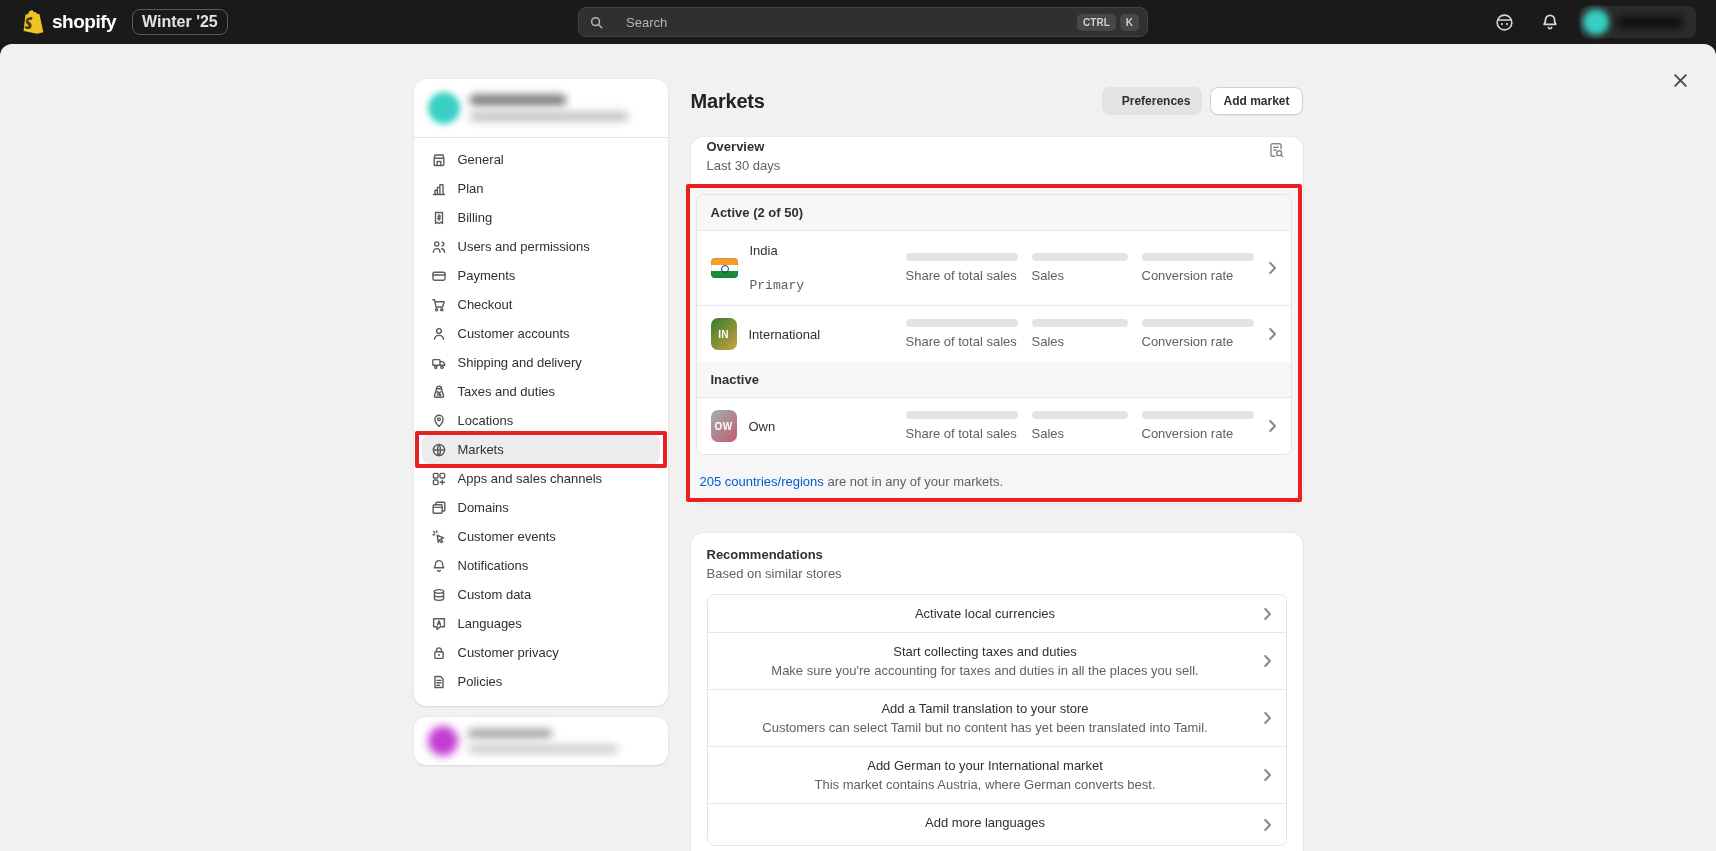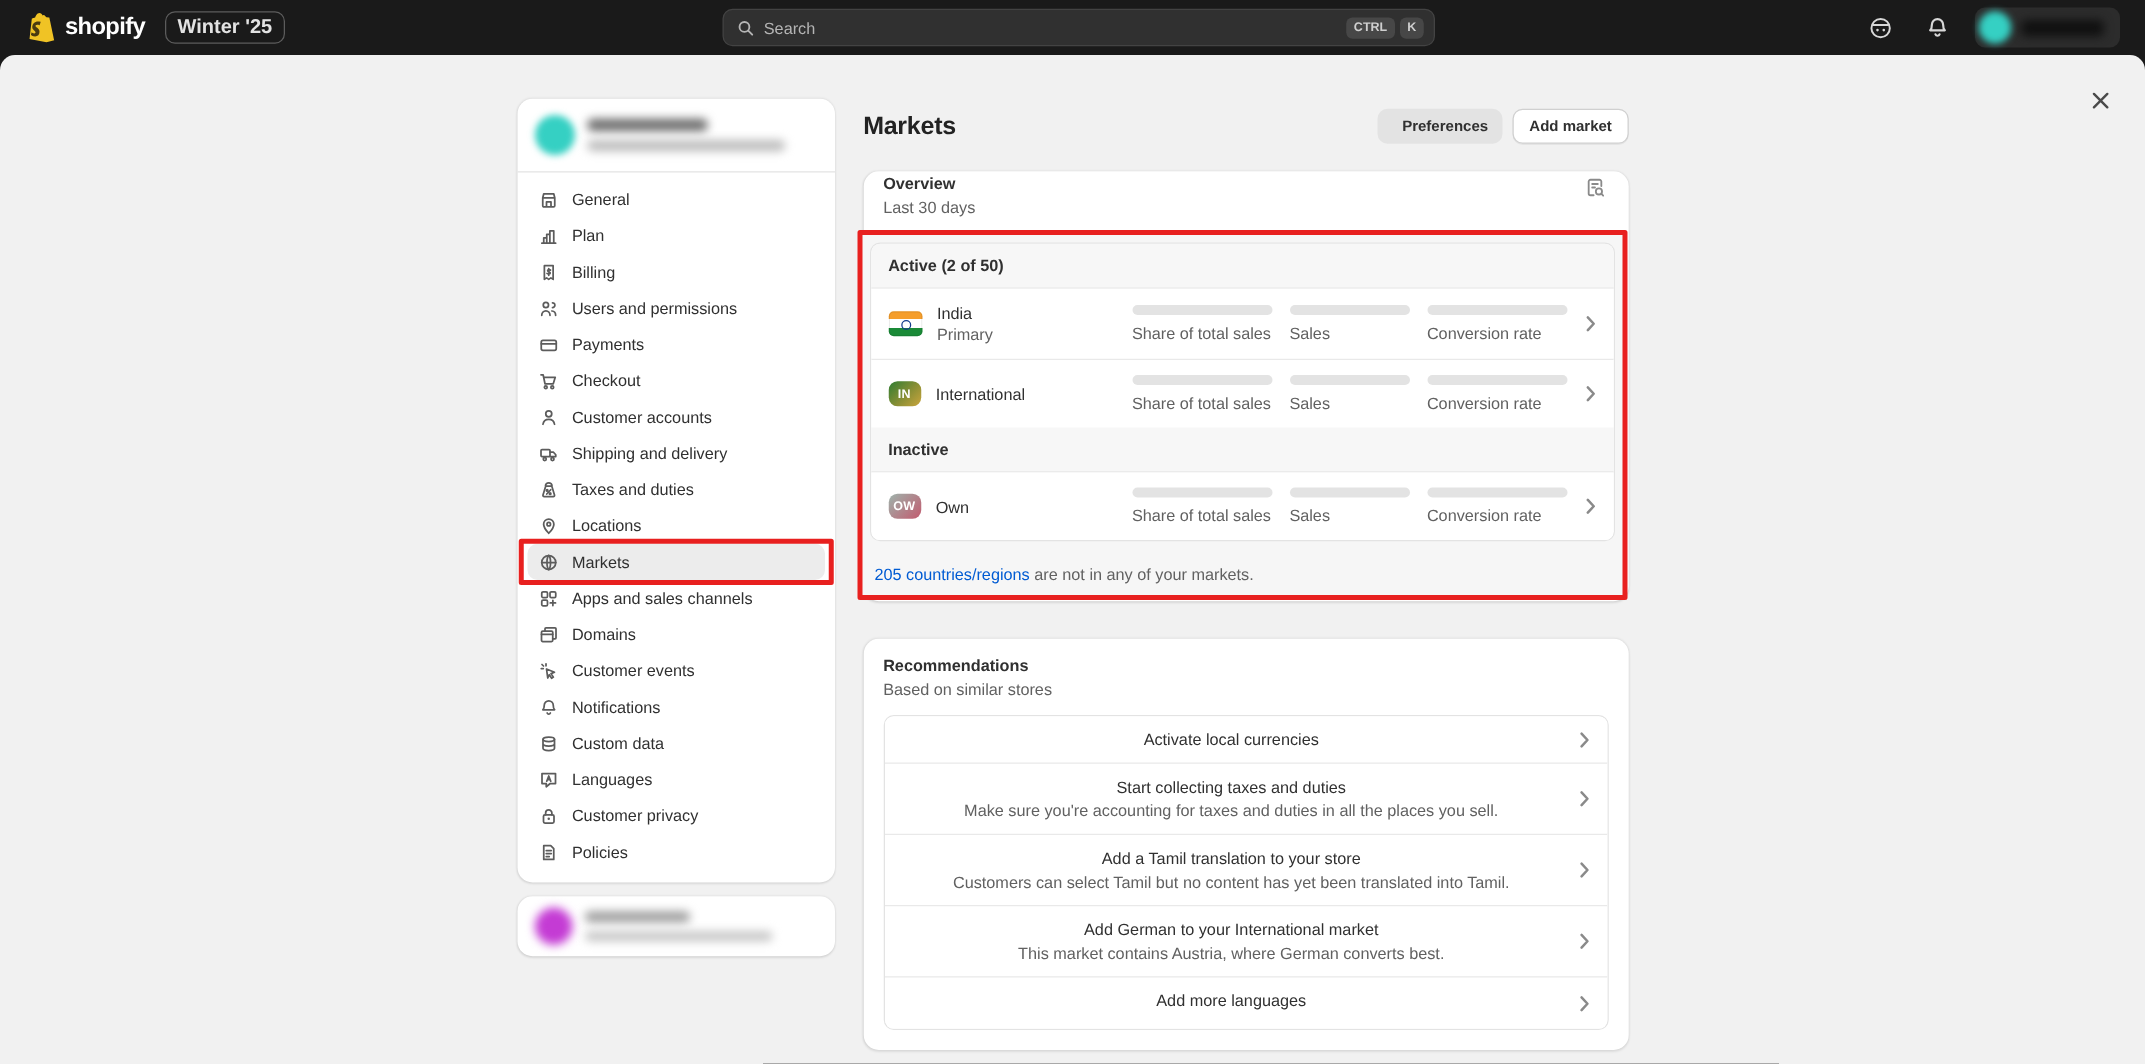--- a/index.html
+++ b/index.html
@@ -9,21 +9,21 @@
     font-size:13px; color:#303030; background:#1a1a1a;
   }
   
   .topbar{ height:44px; background:#1a1a1a; display:flex; align-items:center; padding:0 20px; position:relative; }
   .brand{ display:flex; align-items:center; gap:8px; }
   .logo-bag{ width:24px; height:26px; }
   .wordmark{ color:#fff; font-size:19px; font-weight:700; letter-spacing:-0.5px; }
   .release-badge{ margin-left:8px; border:1px solid #5c5c5c; border-radius:8px; padding:3px 9px; color:#e3e3e3; font-size:16px; font-weight:700; }
   .search-wrap{ position:absolute; left:578px; width:570px; top:7px; }
   .searchbox{ height:30px; background:#303030; border:1px solid #434343; border-radius:8px; display:flex; align-items:center; padding:0 8px 0 10px; cursor:text; }
-  .searchbox .ph{ color:#b5b5b5; margin-left:7px; flex:1; }
+  .searchbox .ph{ color:#b5b5b5; margin-left:22px; flex:1; }
   .kbd{ background:#474747; color:#cfcfcf; border-radius:5px; font-size:10px; font-weight:700; padding:3px 6px; margin-left:4px; }
   .top-right{ margin-left:auto; display:flex; align-items:center; gap:14px; }
   .tb-iconbtn{ width:32px; height:32px; display:flex; align-items:center; justify-content:center; background:none; border:none; cursor:pointer; color:#d8d8d8; }
   .account-chip{ display:flex; align-items:center; gap:8px; background:#2c2c2c; border-radius:8px; padding:3px 10px 3px 3px; height:32px; width:116px; cursor:pointer; }
   .avatar{ border-radius:50%; }
   .avatar.teal{ background:#35d0c3; filter:blur(3px); }
   .avatar.purple{ background:#c43bd4; filter:blur(4px); }
   .blurbar{ border-radius:4px; filter:blur(4px); }
   
   .sheet{ position:relative; height:807px; background:#f1f1f1; border-radius:12px 12px 0 0; overflow:hidden; }
@@ -56,25 +56,25 @@
   .ov-titles .t{ font-weight:650; }
   .ov-titles .s{ color:#616161; margin-top:4px; }
   .iconbtn{ margin-left:auto; border:none; background:none; cursor:pointer; color:#8a8a8a; padding:2px; }
   .redbox{ border:4px solid #e8201f; border-radius:2px; margin:11px -15px -13px -21px; background:#f6f6f6; }
   .listbox{ border:1px solid #e3e3e3; border-radius:8px; overflow:hidden; background:#fff; margin:6px; }
   .sec-head{ background:#f7f7f7; padding:10px 14px; font-weight:650; border-bottom:1px solid #e7e7e7; }
   .mrow{ display:flex; align-items:center; padding:12px 14px; background:#fff; cursor:pointer; }
   .mrow + .mrow{ border-top:1px solid #e9e9e9; }
   .mrow .nameblk{ display:flex; align-items:center; gap:12px; flex:1; min-width:0; }
   .mname .n{ color:#303030; }
-  .mname .sub{ color:#616161; margin-top:2px; }
+  .mname .sub{ color:#616161; margin-top:20px;font-family:Liberation Mono, monospace; }
   .flag-india{ width:27px; height:20px; border-radius:4px; overflow:hidden; flex:none; box-shadow:inset 0 0 0 1px rgba(0,0,0,.08); position:relative;
     background:linear-gradient(to bottom,#f59e2c 33%,#fff 33%,#fff 66%,#1a8a37 66%); }
   .flag-india::after{ content:""; position:absolute; left:50%; top:50%; width:6px; height:6px; margin:-3px 0 0 -3px; border-radius:50%; border:1.5px solid #123c8c; }
-  .abbr-badge{ width:26px; height:20px; border-radius:7px; flex:none; display:flex; align-items:center; justify-content:center; color:#fff; font-size:10px; font-weight:700; letter-spacing:.3px; }
+  .abbr-badge{ width:26px; height:32px; border-radius:7px; flex:none; display:flex; align-items:center; justify-content:center; color:#fff; font-size:10px; font-weight:700; letter-spacing:.3px; }
   .abbr-badge.in{ background:linear-gradient(135deg,#2f7d32,#8a8f35 55%,#caa53d); }
   .abbr-badge.ow{ background:linear-gradient(135deg,#9eb4ac,#c25a6e); }
   .mcols{ display:flex; align-items:center; gap:14px; }
   .mcol{ display:flex; flex-direction:column; gap:7px; }
   .mcol .skel{ height:8px; border-radius:4px; background:#e3e3e3; }
   .mcol .mlabel{ color:#616161; white-space:nowrap; }
   .mcol.w1{ width:112px; } .mcol.w2{ width:96px; } .mcol.w3{ width:112px; }
   .chev{ margin-left:14px; color:#8a8a8a; flex:none; display:flex; }
   .ov-footer{ padding:13px 10px 9px; }
   .link{ color:#005bd3; text-decoration:none; cursor:pointer; }

